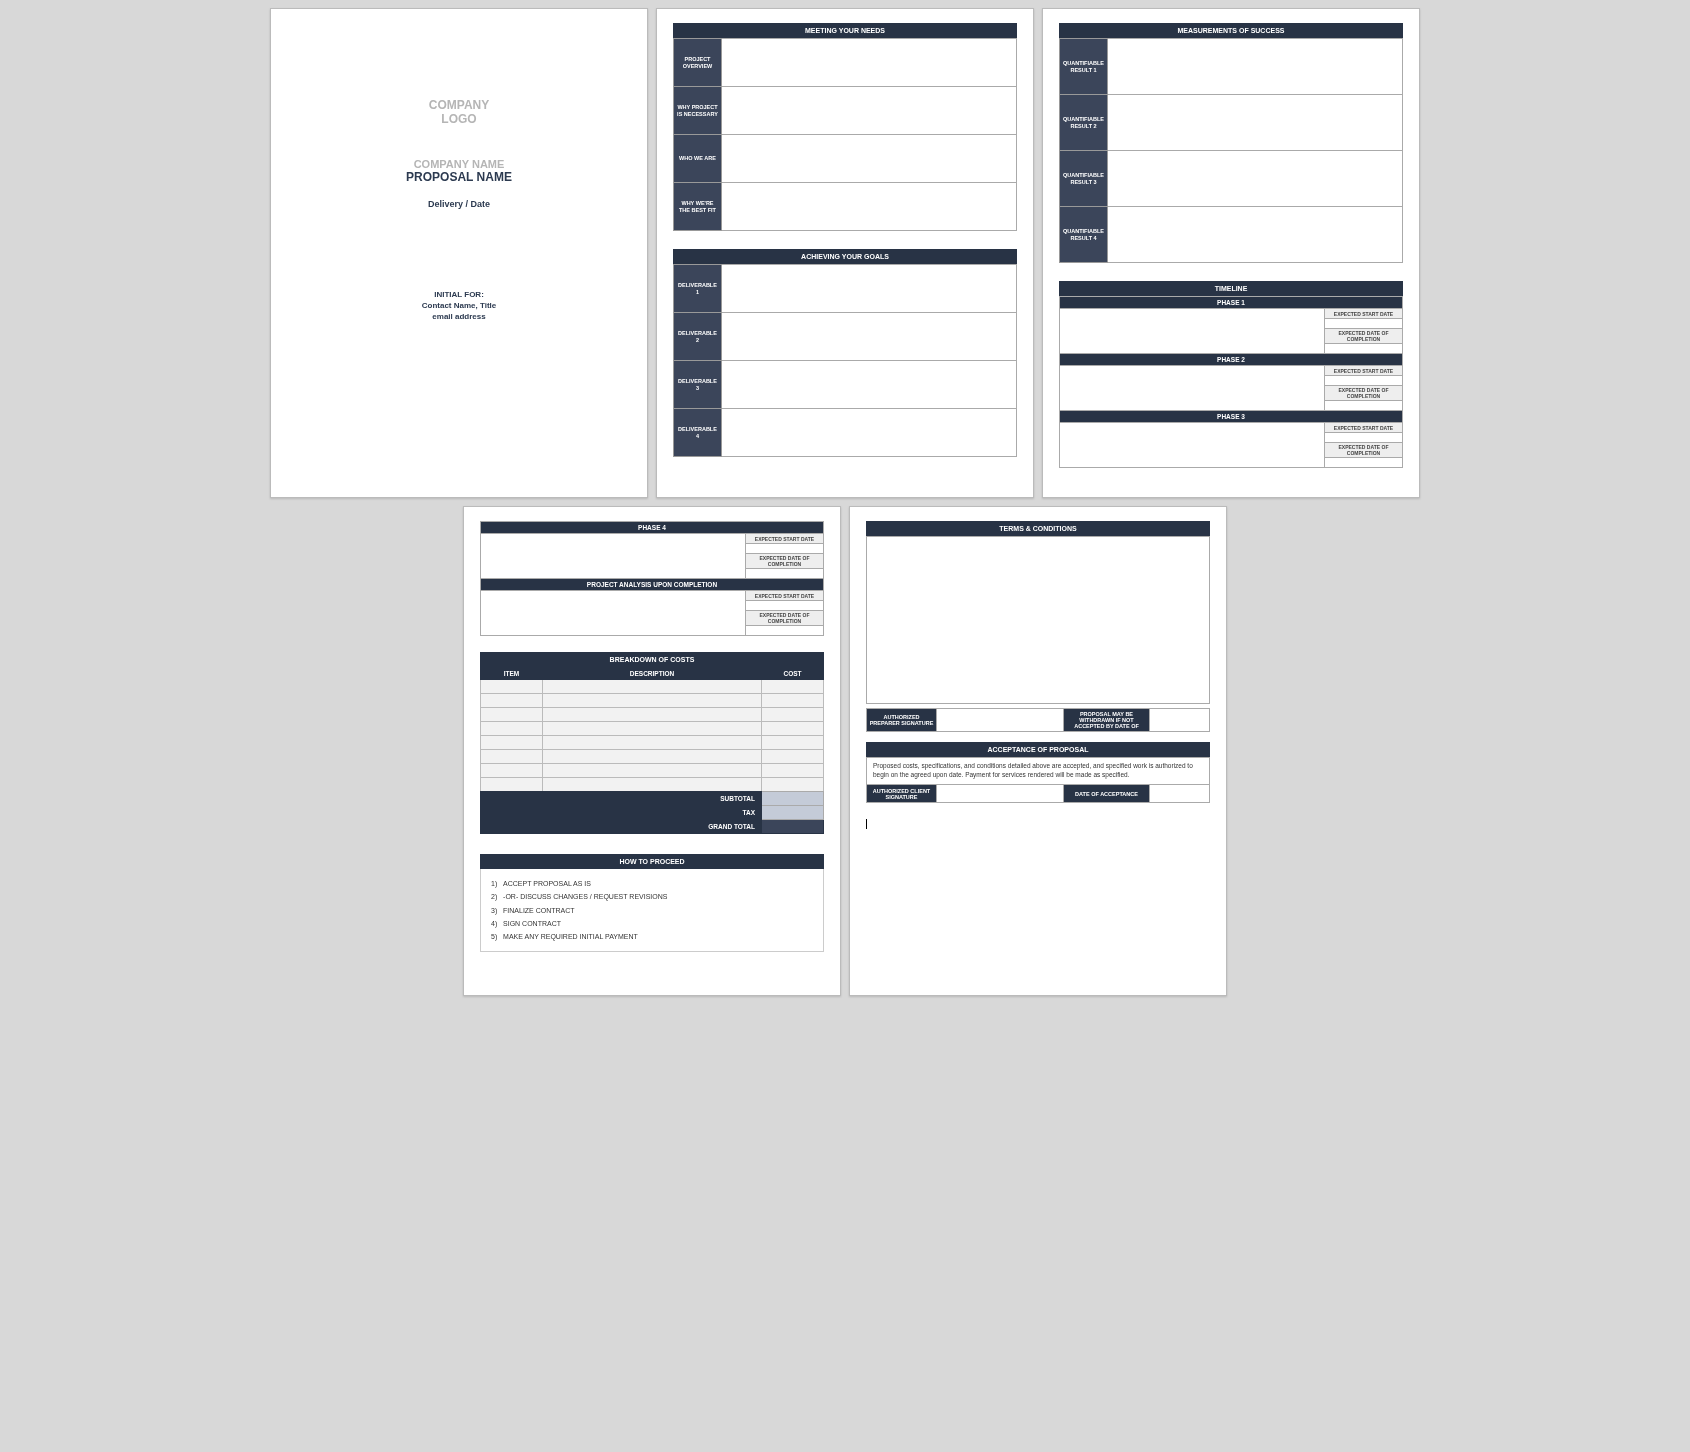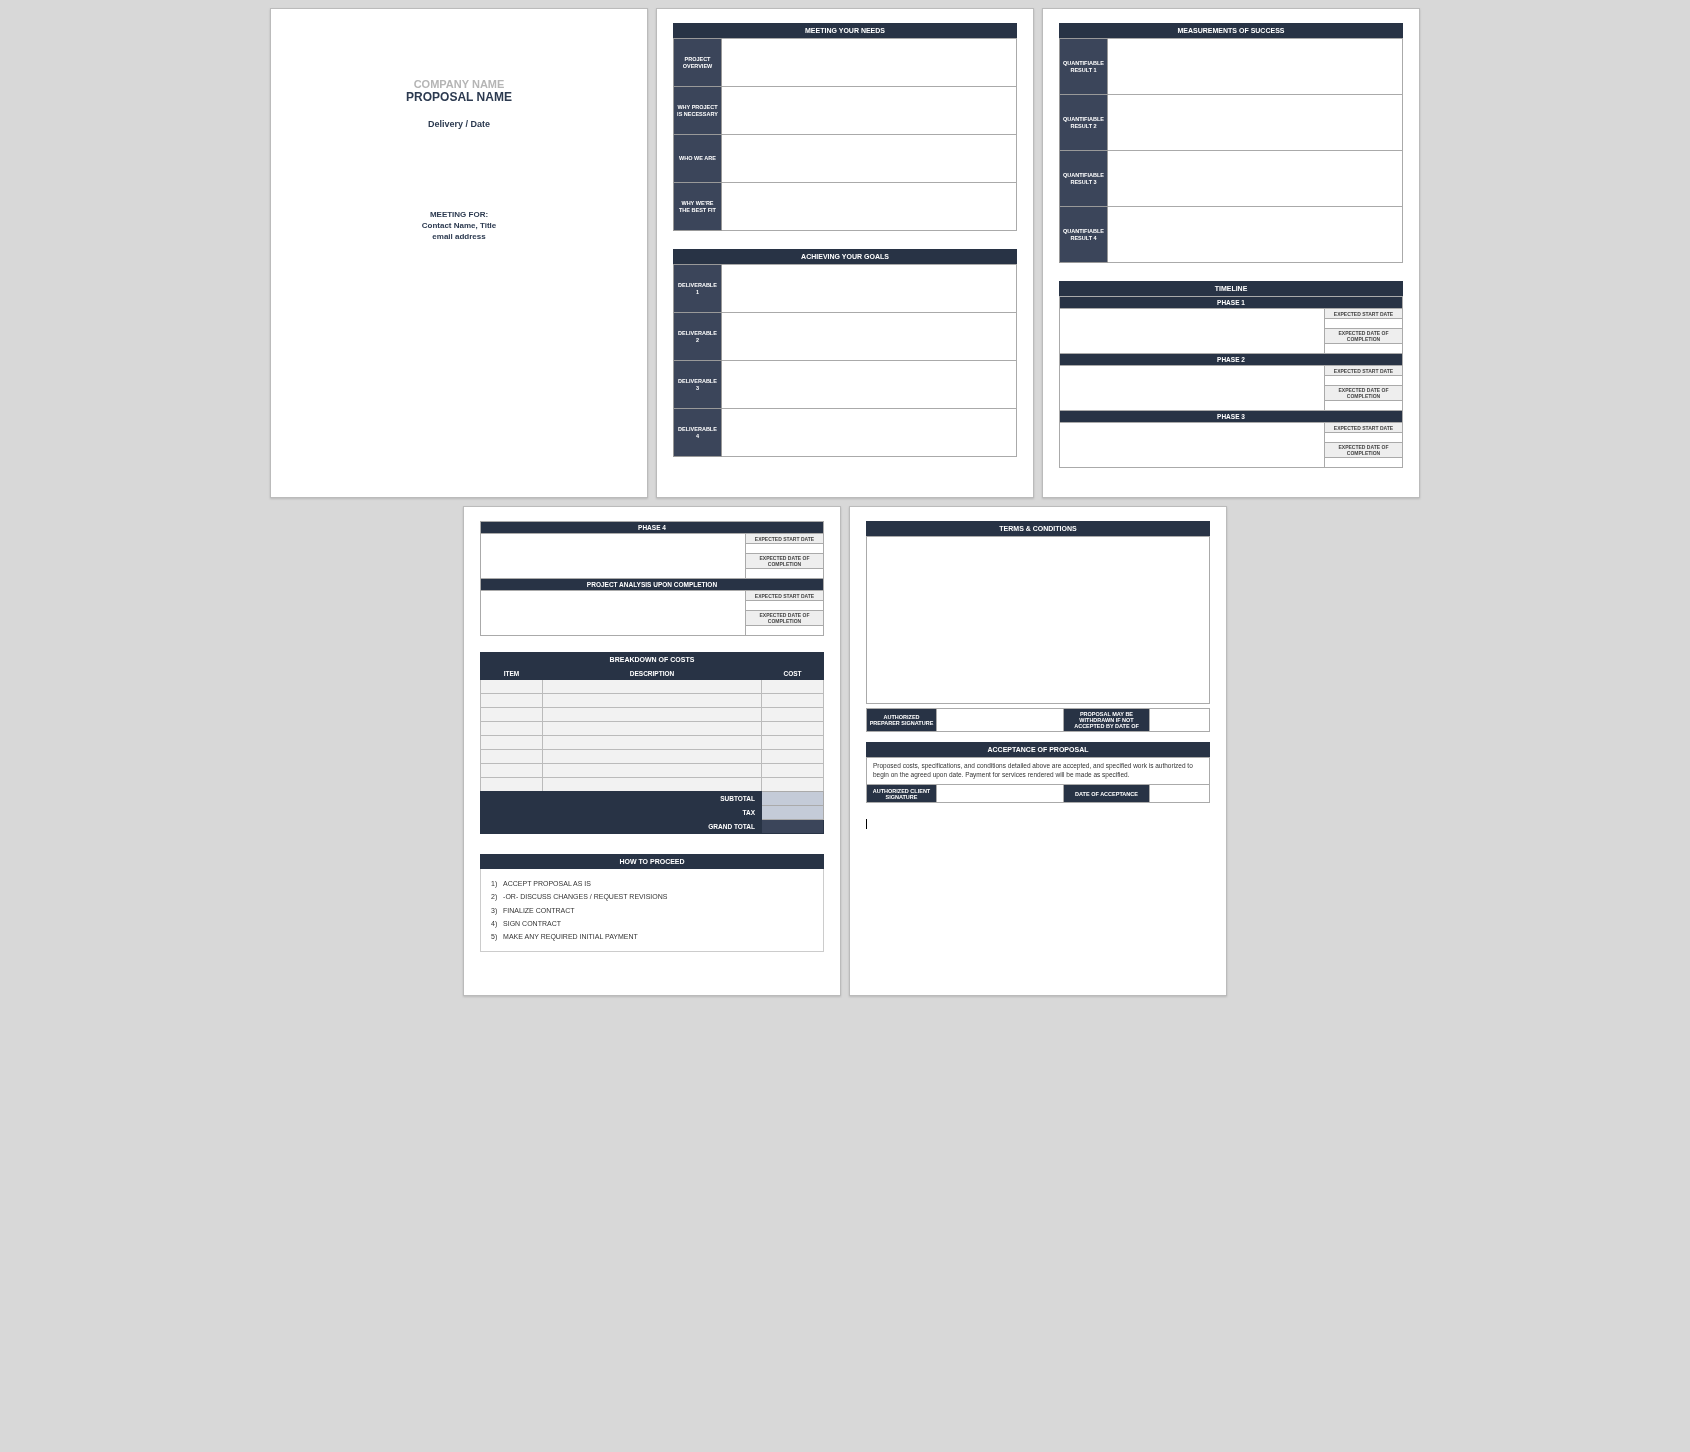--- a/index.html
+++ b/index.html
@@ -46,21 +46,21 @@
     color: #b5b5b5;
     font-weight: bold;
     font-size: 12px;
     margin-top: 75px;
     line-height: 1.2;
   }
   .company-name {
     color: #b5b5b5;
     font-weight: bold;
     font-size: 11px;
-    margin-top: 55px;
+    margin-top: 31px;
   }
   .proposal-name {
     color: #2c3a50;
     font-weight: bold;
     font-size: 12px;
   }
   .delivery-date {
     color: #2c3a50;
     font-weight: bold;
     font-size: 9px;
@@ -203,25 +203,29 @@
     margin-top:6px;
   }
 </style>
 </head>
 <body>
 
 <div class="pages">
 
   <div class="page">
     <div class="cover-center">
+      <div class="company-logo">
+        <div>COMPANY</div>
+        <div>LOGO</div>
+      </div>
       <div class="company-name">COMPANY NAME</div>
       <div class="proposal-name">PROPOSAL NAME</div>
       <div class="delivery-date">Delivery / Date</div>
       <div class="prepared-for">
-        <div>MEETING FOR:</div>
+        <div>INITIAL FOR:</div>
         <div>Contact Name, Title</div>
         <div>email address</div>
       </div>
     </div>
   </div>
 
   <div class="page">
     <div class="dark-header">MEETING YOUR NEEDS</div>
     <table class="side-table">
       <tbody>

